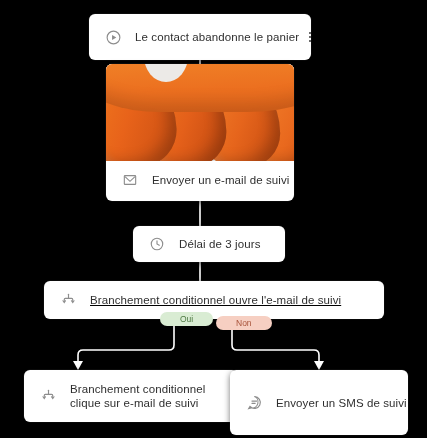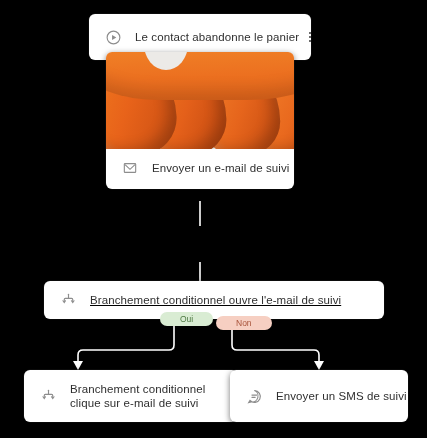--- a/index.html
+++ b/index.html
@@ -95,21 +95,21 @@
     background: #3a3a3a;
   }
 
   
   #node-trigger {
     left: 89px;  top: 14px;
     width: 222px; height: 46px;
   }
 
   #node-email {
-    left: 106px; top: 52px;
+    left: 106px; top: 64px;
     width: 188px; height: 137px;
     display: block;
     padding: 0;
   }
   #email-photo {
     width: 100%;
     height: 97px;
     position: relative;
     overflow: hidden;
     background: #e9e7e5;
@@ -157,21 +157,21 @@
   #node-branch {
     left: 44px;  top: 281px;
     width: 340px; height: 38px; text-decoration: underline;
   }
   #node-branch-click {
     left: 24px;  top: 370px;
     width: 214px; height: 52px;
   }
   #node-sms {
     left: 230px; top: 370px;
-    width: 178px; height: 52px;
+    width: 178px; height: 65px;
   }
 
   
   .badge {
     position: absolute;
     height: 14px;
     padding: 0 20px;
     border-radius: 9px;
     font-size: 8.5px;
     line-height: 14px;
@@ -246,20 +246,31 @@
       <span class="node-icon">
         <svg width="16" height="16" viewBox="0 0 24 24" fill="none" stroke="#8d8d8d" stroke-width="1.7">
           <rect x="3.5" y="5.5" width="17" height="13" rx="1"></rect>
           <polyline points="4.5,7 12,14 19.5,7"></polyline>
         </svg>
       </span>
       <span class="node-label">Envoyer un e-mail de suivi</span>
     </div>
   </div>
 
+  <div class="node" id="node-delay">
+    <div class="node-row">
+      <span class="node-icon">
+        <svg width="16" height="16" viewBox="0 0 24 24" fill="none" stroke="#8d8d8d" stroke-width="1.7">
+          <circle cx="12" cy="12" r="8.6"></circle>
+          <polyline points="12,6.8 12,12 16,14.2"></polyline>
+        </svg>
+      </span>
+      <span class="node-label">Délai de 3 jours</span>
+    </div>
+  </div>
 
   <div class="node" id="node-branch">
     <div class="node-row">
       <span class="node-icon">
         <svg width="17" height="17" viewBox="0 0 24 24" fill="none" stroke="#8d8d8d" stroke-width="1.6" stroke-linecap="round">
           <path d="M12 4 L12 9"></path>
           <path d="M6 13.5 L6 10.5 Q6 9 7.5 9 L16.5 9 Q18 9 18 10.5 L18 13.5"></path>
           <polyline points="4.2,12.4 6,14.8 7.8,12.4"></polyline>
           <polyline points="16.2,12.4 18,14.8 19.8,12.4"></polyline>
           <circle cx="12" cy="3.4" r="1.1" fill="#8d8d8d" stroke="none"></circle>

